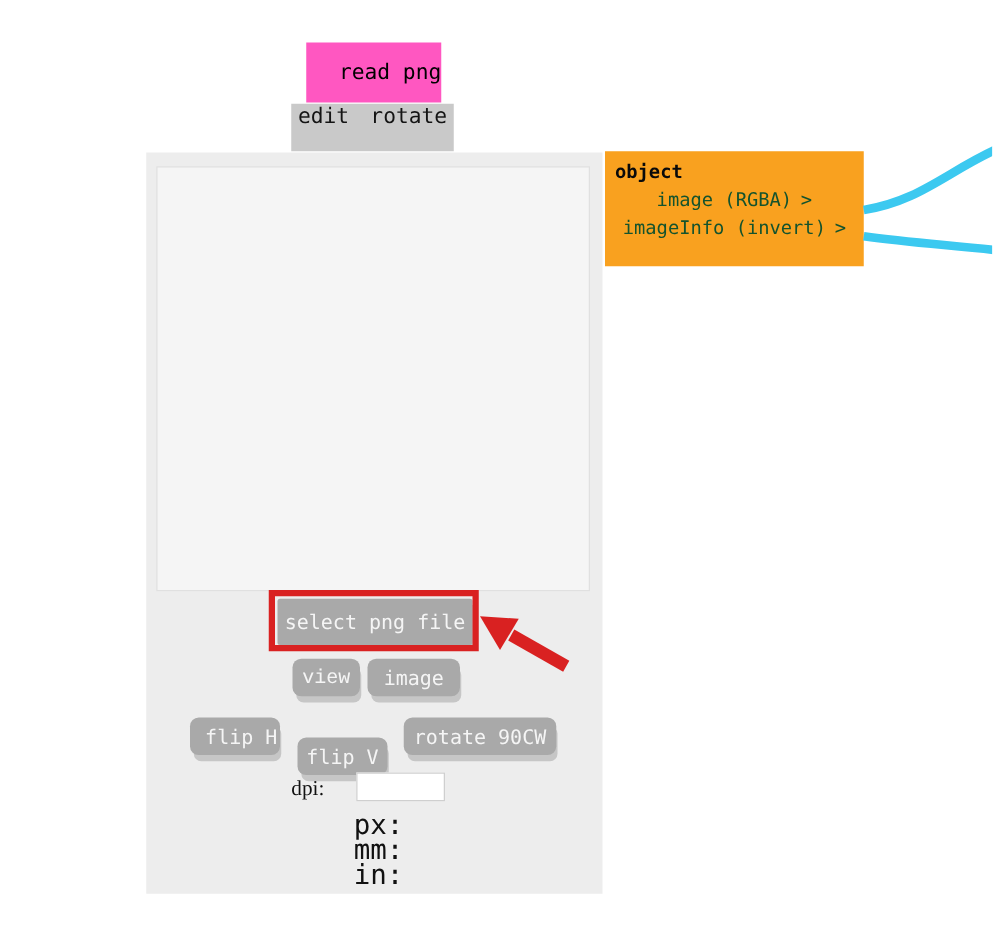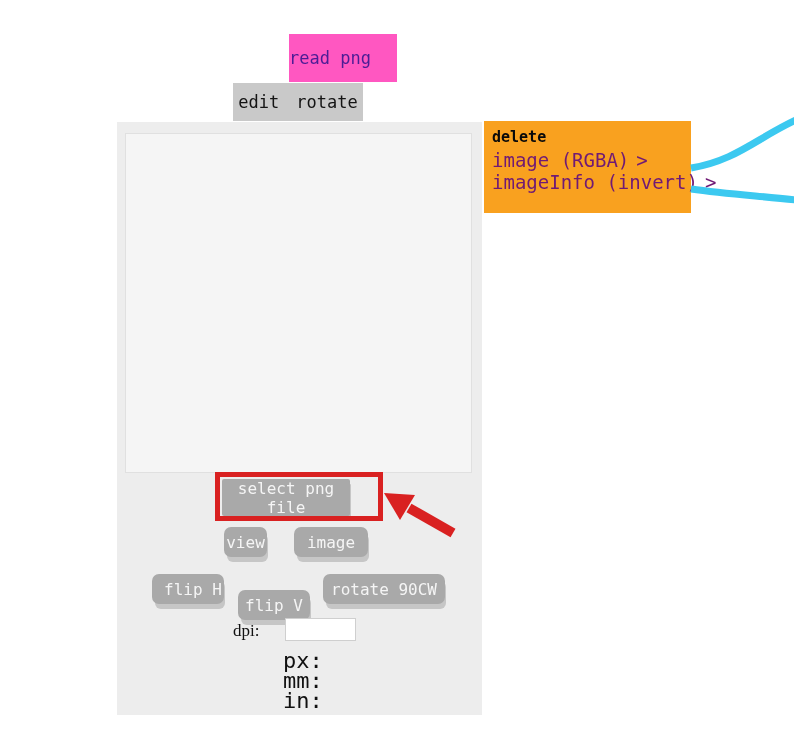--- a/index.html
+++ b/index.html
@@ -8,27 +8,27 @@
     width:794px;height:754px;
     background:#ffffff;
     overflow:hidden;
     font-family:"DejaVu Sans Mono","Liberation Mono",monospace;
     color:#111;
   }
   
   .node-title{
     position:absolute;left:245px;top:34px;width:108px;height:48px;
     background:#ff57c1;
-    display:flex;align-items:center;justify-content:flex-start;
-    font-size:17px;color:#4c1d95;margin-left:44px;
+    display:flex;align-items:center;justify-content:flex-end;
+    font-size:17px;color:#000000;
   }
   .node-toolbar{
     position:absolute;left:233px;top:83px;width:130px;height:38px;
     background:#c9c9c9;
-    display:flex;align-items:center;justify-content:center;gap:17px;
+    display:flex;justify-content:center;gap:17px;
     font-size:17px;color:#141414;
   }
   .node-toolbar span{cursor:pointer;}
   
   .node-body{
     position:absolute;left:117px;top:122px;width:365px;height:593px;
     background:#ededed;
   }
   .image-area{
     position:absolute;left:125px;top:133px;width:347px;height:340px;
@@ -38,25 +38,26 @@
   .btn{
     position:absolute;
     background:#a9a9a9;color:#f5f5f5;
     border:none;border-radius:7px;
     font-family:inherit;font-size:16px;
     display:flex;align-items:center;justify-content:center;
     box-shadow:2px 6px 0 -1px #c6c6c6;
     cursor:pointer;padding:0;
   }
   .btn-select{
-    left:222px;top:479px;width:128px;height:37px;
+    left:222px;top:479px;width:156px;height:37px;
     border-radius:2px;font-size:16px;
     box-shadow:2px 4px 0 -1px #c6c6c6;
+    text-align:right;
   }
-  .btn-view   {left:224px;top:527px;width:43px; height:30px;}
+  .btn-view   {left:234px;top:527px;width:54px; height:30px;font-family:Liberation Mono, monospace;}
   .btn-invert {left:294px;top:527px;width:74px; height:30px;}
   .btn-fliph  {left:152px;top:574px;width:72px; height:30px;padding-left:10px;}
   .btn-flipv  {left:238px;top:574px;width:72px; height:30px;margin-top:16px;}
   .btn-rotate {left:323px;top:574px;width:122px;height:30px;}
   
   .dpi-label{position:absolute;left:233px;top:621px;font-size:17px;font-family:Liberation Serif, serif;}
   .dpi-input{
     position:absolute;left:285px;top:618px;width:71px;height:23px;
     border:1px solid #cfcfcf;background:#ffffff;box-sizing:border-box;
     font-family:inherit;font-size:15px;padding:1px 4px;
@@ -66,21 +67,21 @@
   .mm-label{top:668px;}
   .in-label{top:688px;}
   
   .outputs-panel{
     position:absolute;left:484px;top:121px;width:207px;height:92px;
     background:#f9a11f;box-sizing:border-box;
     padding:7px 8px 0 8px;
   }
   .outputs-header{font-weight:bold;font-size:15px;line-height:19px;color:#0a0a0a;}
   .output-port{
-    text-align:left;font-size:19px;line-height:22px;color:#701a75;
+    text-align:center;font-size:15px;line-height:22px;color:#14532d;
     white-space:nowrap;cursor:pointer;
   }
   .output-port .arrow{margin-left:7px;}
   .outputs-panel .ports{margin-top:2px;}
   
   .annotation-rect{
     position:absolute;left:215px;top:472px;width:168px;height:49px;
     border:5px solid #d92121;box-sizing:border-box;
     pointer-events:none;
   }
@@ -112,21 +113,21 @@
   <button class="btn btn-flipv">flip V</button>
   <button class="btn btn-rotate">rotate 90CW</button>
 
   <span class="dpi-label">dpi:</span>
   <input class="dpi-input" type="text" value="" style="">
   <span class="size-label px-label">px:</span>
   <span class="size-label mm-label">mm:</span>
   <span class="size-label in-label">in:</span>
 
   <div class="outputs-panel">
-    <div class="outputs-header">delete</div>
+    <div class="outputs-header">object</div>
     <div class="ports">
       <div class="output-port">
         <span>image (RGBA)</span><span class="arrow">&gt;</span>
       </div>
       <div class="output-port">
         <span>imageInfo (invert)</span><span class="arrow">&gt;</span>
       </div>
     </div>
   </div>
 

